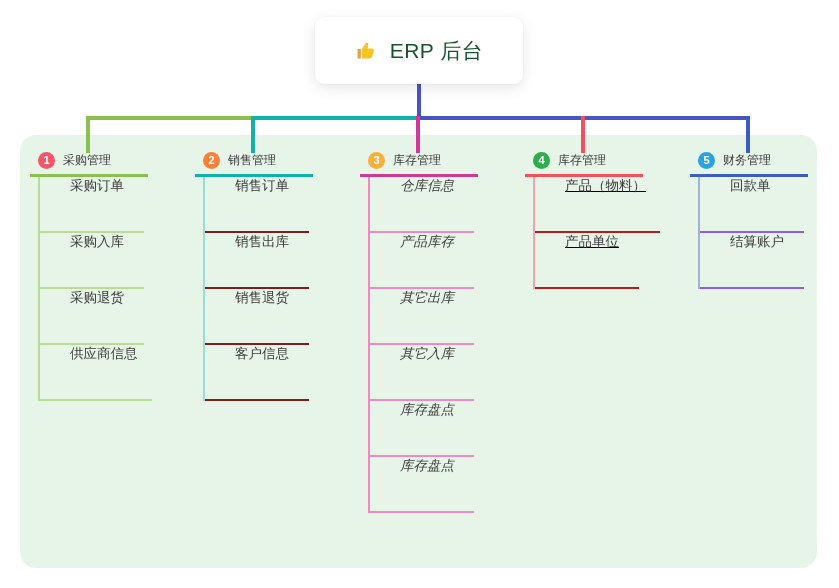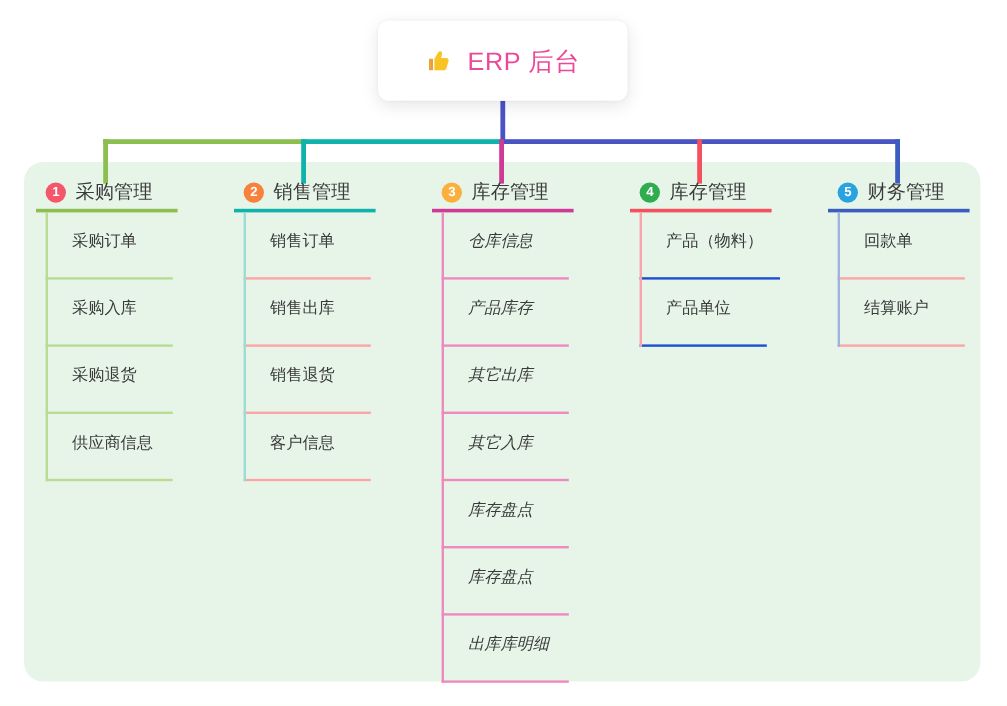--- a/index.html
+++ b/index.html
@@ -5,21 +5,21 @@
   * { margin:0; padding:0; box-sizing:border-box; }
   body { background:#fff; font-family:"Liberation Sans","DejaVu Sans",sans-serif; }
   .canvas { position:relative; width:839px; height:588px; background:#ffffff; overflow:hidden; }
 
   .panel { position:absolute; left:20px; top:135px; width:797px; height:433px;
            background:#e7f5e9; border-radius:16px; }
 
   .root-card { position:absolute; left:315px; top:17px; width:208px; height:67px;
                background:#ffffff; border-radius:9px; box-shadow:0 4px 14px rgba(0,0,0,.10), 0 0 2px rgba(0,0,0,.05);
                display:flex; align-items:center; justify-content:center; gap:11px; z-index:3; }
-  .root-title { font-size:21px; color:#ec4899; font-weight:500; letter-spacing:.5px; }
+  .root-title { font-size:21px; color:#14532d; font-weight:500; letter-spacing:.5px; }
   .root-icon { width:24px; height:24px; display:block; }
 
   
   .line { position:absolute; z-index:1; }
   .root-v   { left:417px; top:84px;  width:4px;  height:36px; background:#4a52c8; }
   .h-green  { left:86px;  top:116px; width:169px; height:4px; background:#8cbf4f; }
   .h-teal   { left:251px; top:116px; width:168px; height:4px; background:#10b3ab; }
   .h-blue   { left:417px; top:116px; width:333px; height:4px; background:#4a55c4; }
   .drop { top:116px; width:4px; height:37px; }
   .d1 { left:86px;  background:#8cbf4f; }
@@ -41,38 +41,38 @@
   .b5 .branch-header { border-bottom:3px solid #3b5dc0; }
 
   .badge { width:17px; height:17px; border-radius:50%; color:#fff; font-size:11px; font-weight:bold;
            display:flex; align-items:center; justify-content:center; flex:0 0 17px; }
   .b1 .badge { background:#f4566b; }
   .b2 .badge { background:#f8813c; }
   .b3 .badge { background:#fbaf3d; }
   .b4 .badge { background:#2fac4e; }
   .b5 .badge { background:#29a3e0; }
 
-  .branch-label { font-size:16px; color:#3a3a3a; font-weight:500; white-space:nowrap; }
+  .branch-label { font-size:12px; color:#3a3a3a; font-weight:500; white-space:nowrap; }
 
   .children { position:relative; margin-left:8px; }
   .vline { position:absolute; left:0; top:0; width:2px; height:100%; }
   .b1 .vline { background:#b9dc92; }
   .b2 .vline { background:#9bdcd4; }
   .b3 .vline { background:#ef8ac1; }
   .b4 .vline { background:#f9a3ad; }
   .b5 .vline { background:#9fb3e2; }
 
-  .child { width:max-content; min-width:106px; height:56px; display:flex; align-items:center;
-           padding:0 14px 7px 22px; }
+  .child { width:max-content; min-width:106px; height:56px; display:flex; align-items:flex-start;
+           padding:0 14px 7px 32px; }
   .child:first-child { height:51px; }
   .b1 .child { border-bottom:2px solid #b9dc92; }
-  .b2 .child { border-bottom:2px solid #fca5a5; }
+  .b2 .child { border-bottom:2px solid #7f1d1d; }
   .b3 .child { border-bottom:2px solid #ef8ac1;font-style:italic; }
-  .b4 .child { border-bottom:2px solid #1d4ed8; }
-  .b5 .child { border-bottom:2px solid #fca5a5; }
+  .b4 .child { border-bottom:2px solid #b91c1c;text-decoration:underline; }
+  .b5 .child { border-bottom:2px solid #8b5cf6; }
 
   .child-label { font-size:13.5px; color:#3a3a3a; white-space:nowrap; }
 </style>
 </head>
 <body>
 
 <div class="canvas">
 
   <div class="panel"></div>
 
@@ -156,23 +156,20 @@
         </div>
       <div class="child">
           <span class="child-label">其它入库</span>
         </div>
       <div class="child">
           <span class="child-label">库存盘点</span>
         </div>
       <div class="child">
           <span class="child-label">库存盘点</span>
         </div>
-      <div class="child">
-          <span class="child-label">出库库明细</span>
-        </div>
     </div>
   </div>
 
   <div class="col c4 b4">
     <div class="branch-header">
       <span class="badge">4</span>
       <span class="branch-label">库存管理</span>
     </div>
     <div class="children">
       <div class="vline"></div>

